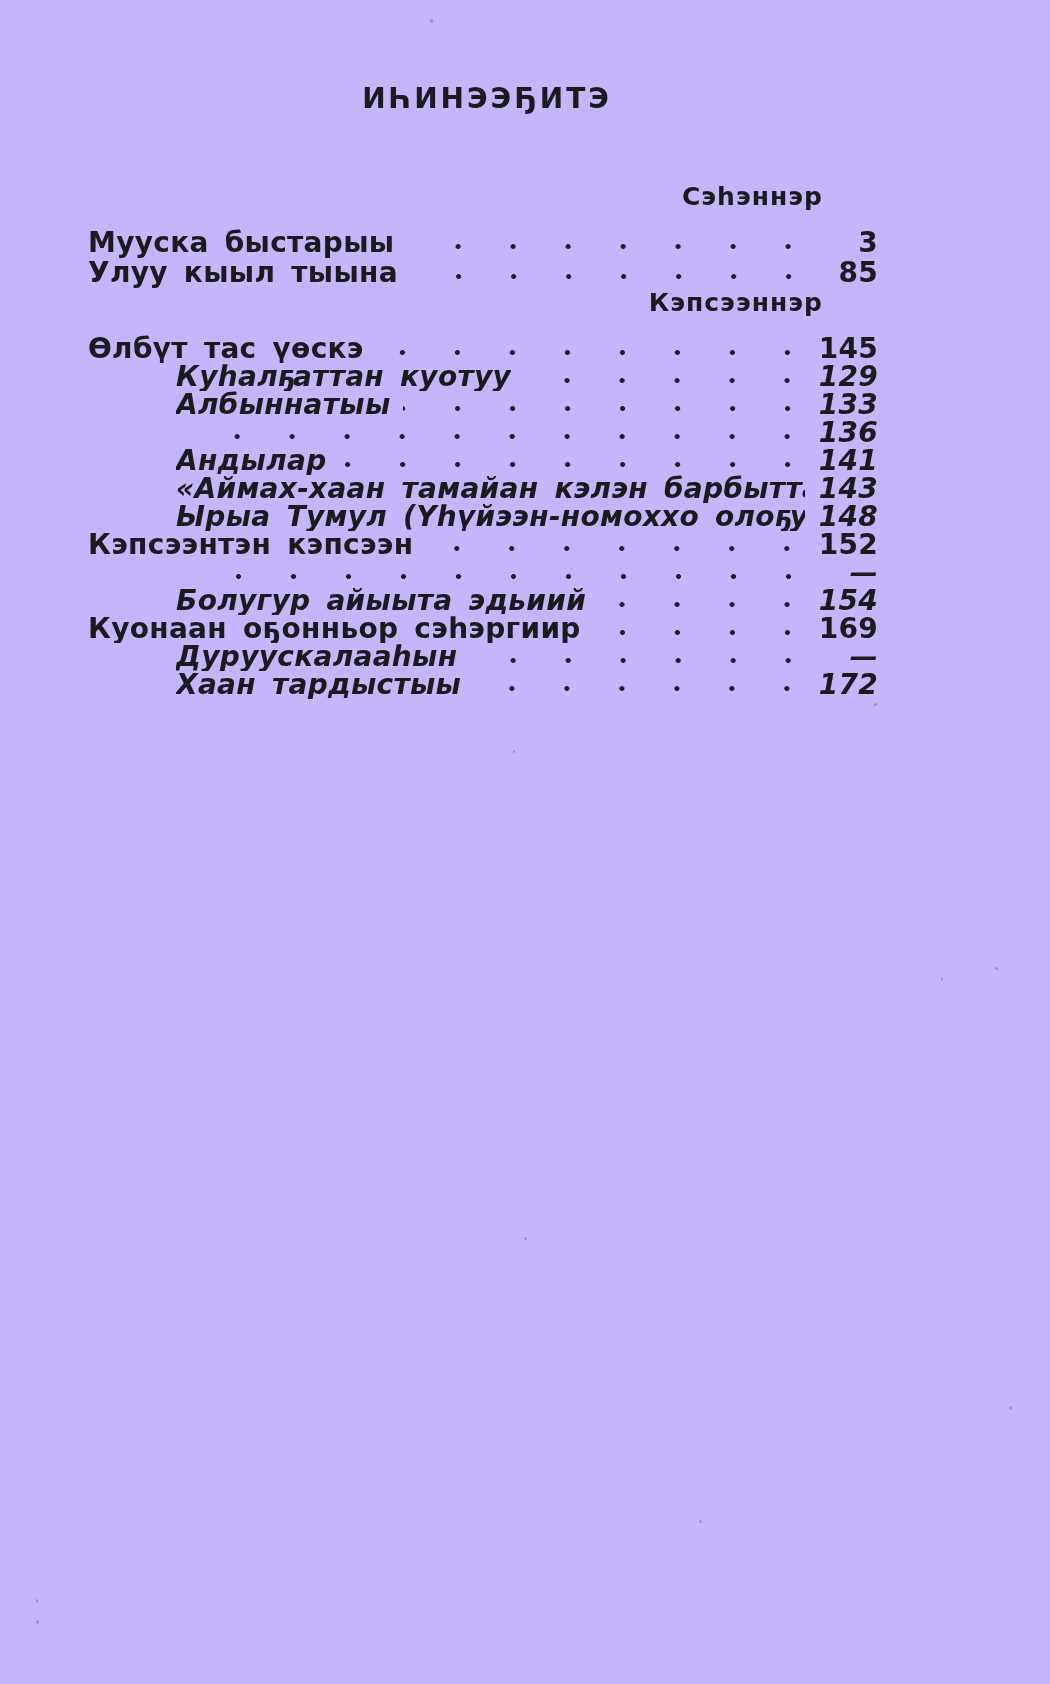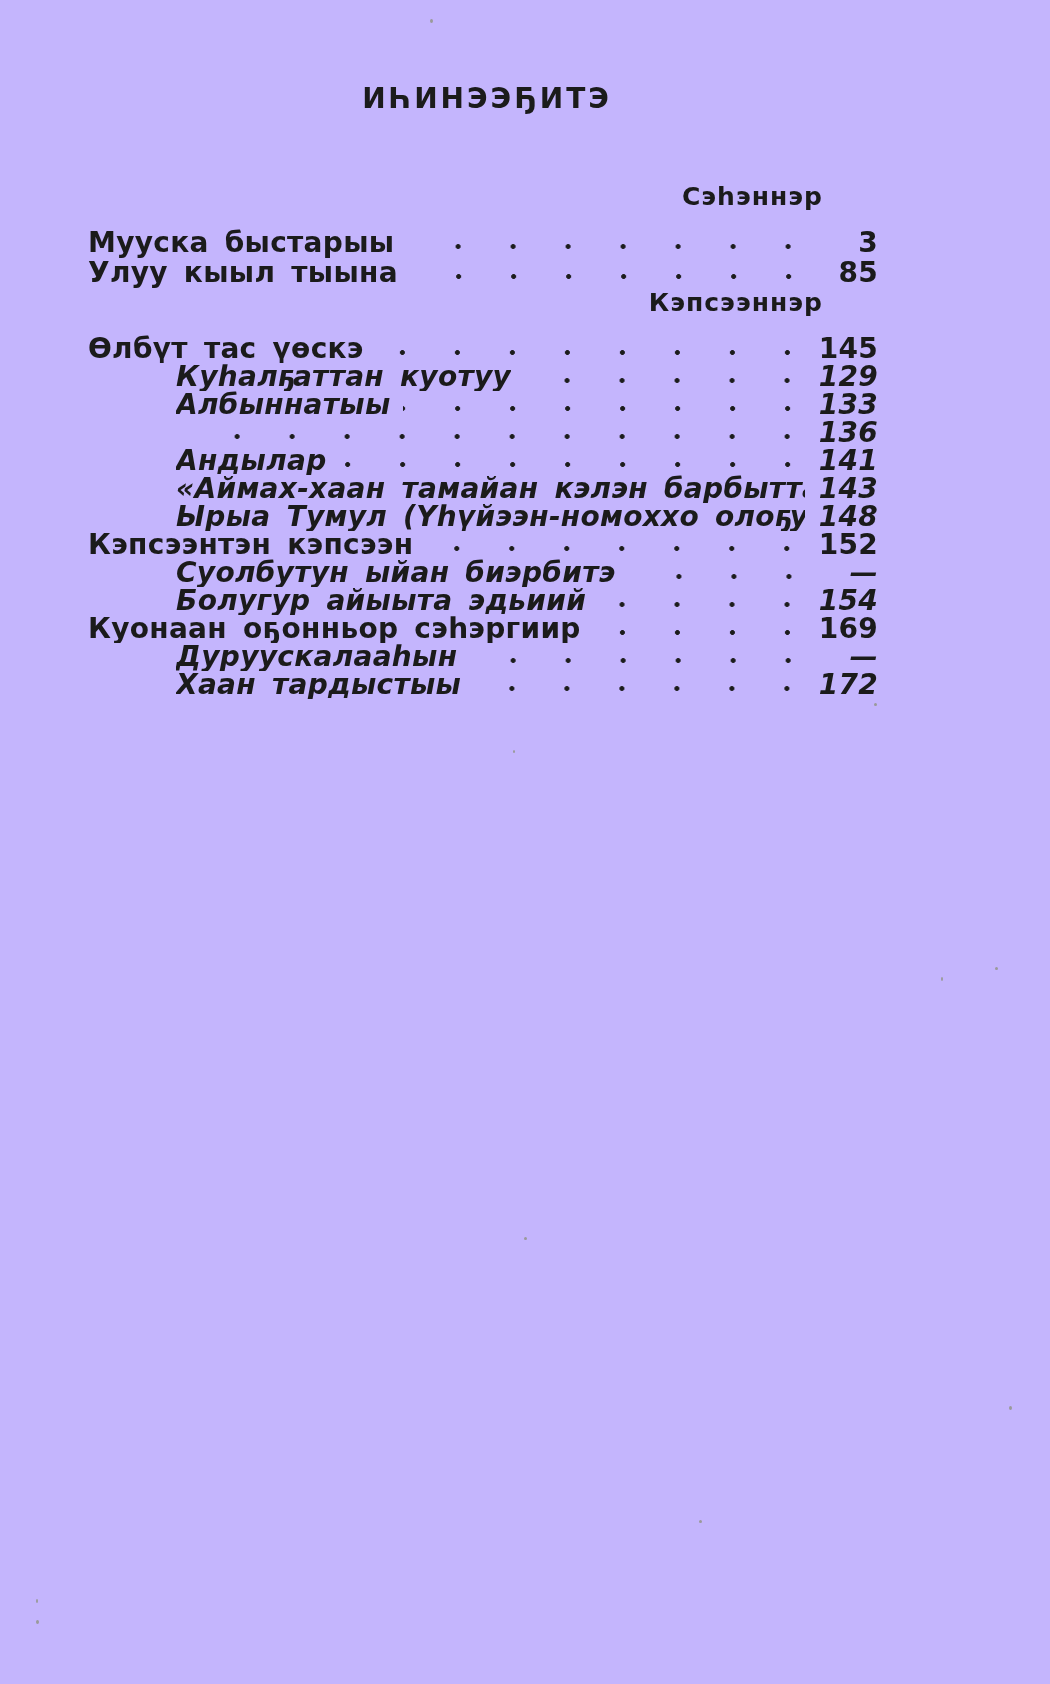--- a/index.html
+++ b/index.html
@@ -158,21 +158,20 @@
     <span class="entry-page">148</span>
   </div>
 
   <div class="toc-row">
     <span class="entry-title">Кэпсээнтэн кэпсээн</span>
     <span class="leader"></span>
     <span class="entry-page">152</span>
   </div>
 
   <div class="toc-row indent">
-    <span class="entry-title">Суолбутун ыйан биэрбитэ</span>
     <span class="leader"></span>
     <span class="entry-page">—</span>
   </div>
 
   <div class="toc-row indent">
     <span class="entry-title">Болугур айыыта эдьиий</span>
     <span class="leader"></span>
     <span class="entry-page">154</span>
   </div>
 

